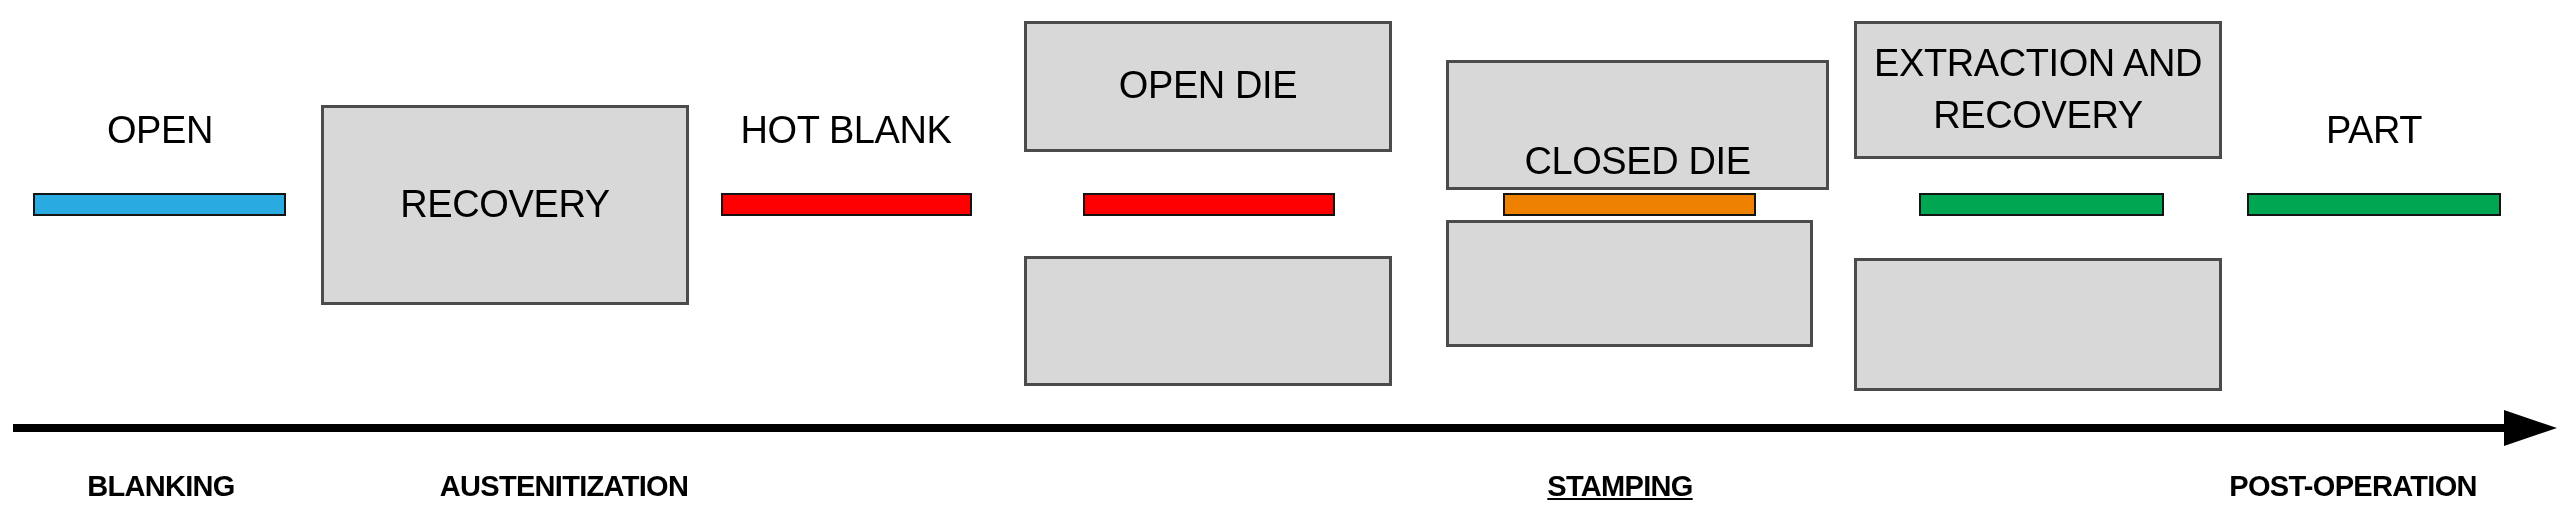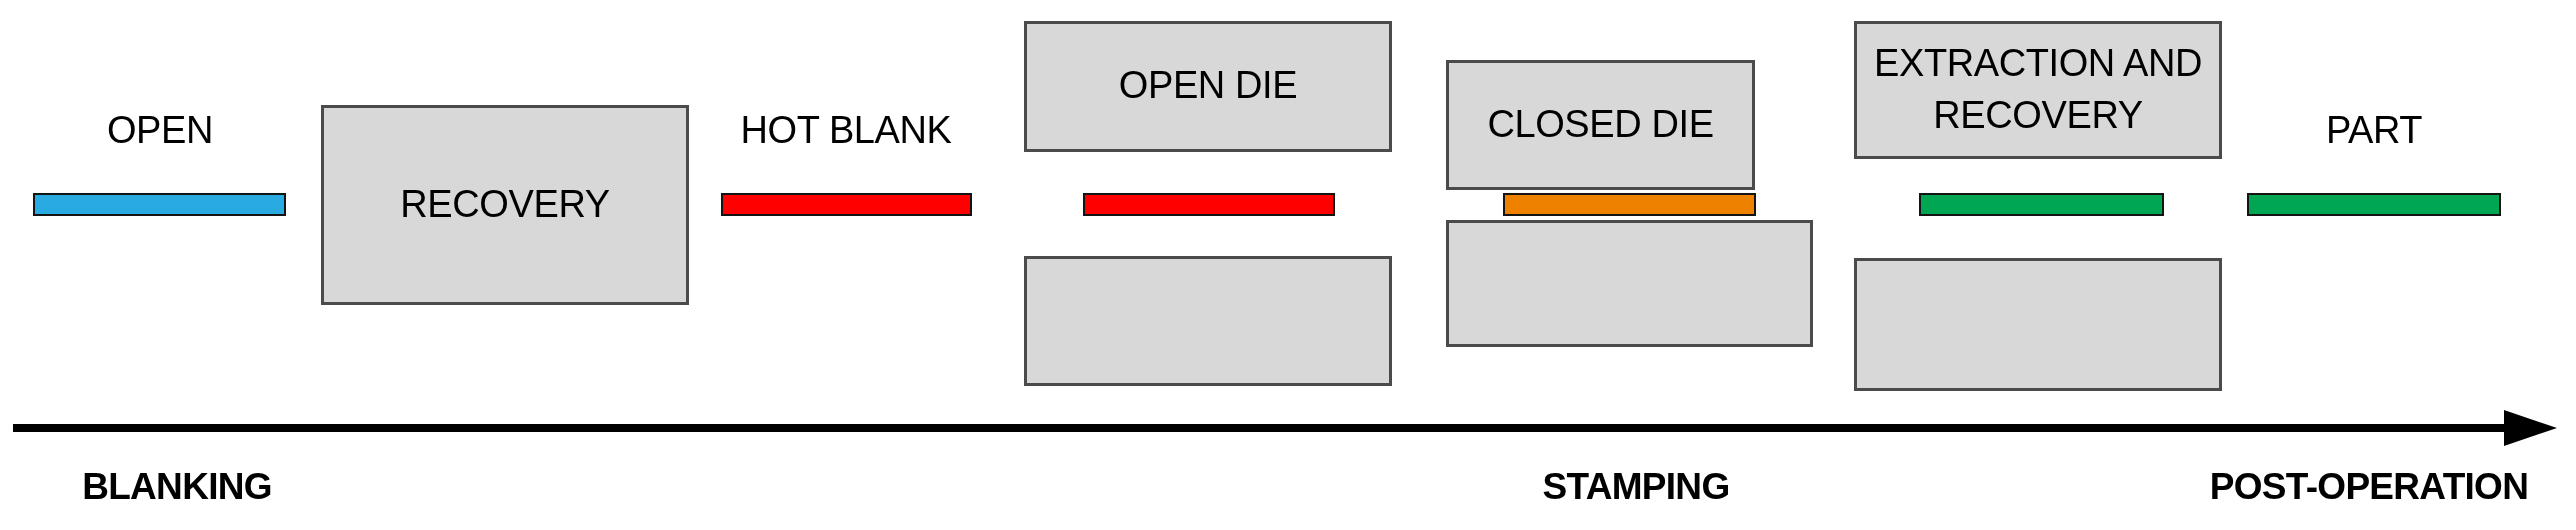--- a/index.html
+++ b/index.html
@@ -76,52 +76,51 @@
     height: 0;
     border-top: 18.4px solid transparent;
     border-bottom: 18.4px solid transparent;
     border-left: 53px solid var(--arrow, #000000);
   }
 
   
   .phase-label {
     position: absolute;
     top: 464px;
-    font-size: 37px;
+    font-size: 29px;
     font-weight: bold;
     letter-spacing: -0.7px;
     line-height: 45px;
     white-space: nowrap;
     transform: translateX(-50%);
-    margin-left: 16px;
   }
 
   
   #box-furnace        { left: 321px;  top: 105px; width: 368px; height: 200px; }
   #box-open-top       { left: 1024px; top: 20.6px;  width: 368px; height: 131px; justify-content: center; }
   #box-open-bottom    { left: 1024px; top: 256px; width: 368px; height: 130px; }
-  #box-closed-top     { left: 1446px; top: 60px;  width: 309px; height: 130px; }
+  #box-closed-top     { left: 1446px; top: 60px;  width: 383px; height: 130px; align-items: flex-end; }
   #box-closed-bottom  { left: 1446px; top: 220px; width: 367px; height: 127px; }
   #box-ext-top        { left: 1854px; top: 20.6px;  width: 368px; height: 138px; }
   #box-ext-bottom     { left: 1854px; top: 258px; width: 368px; height: 133px; }
 
   #bar-blank      { left: 33px;   width: 253px; }
   #bar-hot-blank  { left: 721px;  width: 251px; }
   #bar-open-die   { left: 1083px; width: 252px; }
   #bar-closed-die { left: 1503px; width: 253px; }
   #bar-extraction { left: 1919px; width: 245px; }
   #bar-part       { left: 2247px; width: 254px; }
 
   #label-blank     { left: 160px;  }
   #label-hot-blank { left: 846px; }
   #label-part      { left: 2374px; }
 
   #phase-blanking        { left: 161px;  }
   #phase-austenitization { left: 564px;  }
-  #phase-stamping        { left: 1620px; }
+  #phase-stamping        { left: 1620px; text-decoration: underline; }
   #phase-post-operation  { left: 2353px; text-align: right; }
 
   #box-ext-top .box-label { max-width: 346px; }
 </style>
 </head>
 <body>
 
 <div id="stage">
 
   <div class="station-label" id="label-blank">OPEN</div>
@@ -152,17 +151,18 @@
   <div class="bar bar-green" id="bar-extraction"></div>
   <div class="box" id="box-ext-bottom"></div>
 
   <div class="station-label" id="label-part">PART</div>
   <div class="bar bar-green" id="bar-part"></div>
 
   <div class="arrow-shaft"></div>
   <div class="arrow-head"></div>
 
   <div class="phase-label" id="phase-blanking">BLANKING</div>
+  <div class="phase-label" id="phase-austenitization">AUSTENITIZATION</div>
   <div class="phase-label" id="phase-stamping">STAMPING</div>
   <div class="phase-label" id="phase-post-operation">POST-OPERATION</div>
 
 </div>
 
 
 </body></html>

